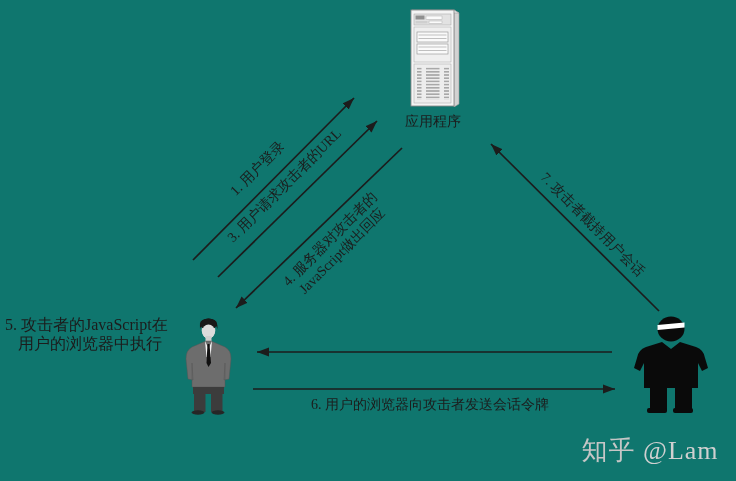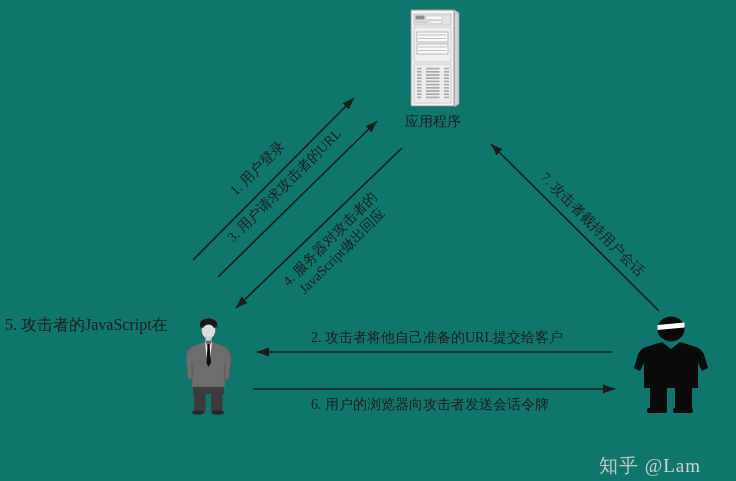--- a/index.html
+++ b/index.html
@@ -16,22 +16,22 @@
   .rot-pos45{transform:translate(-50%,-50%) rotate(45deg);}
   .multiline{text-align:center;line-height:17px;}
   .note{
     position:absolute;left:5px;top:315px;font-size:16px;line-height:19px;
     white-space:nowrap;
   }
   .note .cont{padding-left:13px;display:block;}
   .server-label{position:absolute;left:433px;top:122px;transform:translate(-50%,-50%);
     font-size:14px;white-space:nowrap;}
   .watermark{
-    position:absolute;left:650px;top:466px;transform:translate(-50%,-50%);
-    font-size:19px;white-space:nowrap;color:#c6c6c6;letter-spacing:1px;
+    position:absolute;left:650px;top:450px;transform:translate(-50%,-50%);
+    font-size:26px;white-space:nowrap;color:#c6c6c6;letter-spacing:1px;
   }
   .watermark .handle{color:#d0d0d0;}
   svg{display:block;}
 </style>
 </head>
 <body>
 
 <div class="canvas">
 
   <svg class="layer" width="736" height="481" viewBox="0 0 736 481">
@@ -116,26 +116,26 @@
 
   <div class="label rot-neg45" style="left:285px;top:186px;">3. 用户请求攻击者的URL</div>
 
   <div class="label rot-neg45 multiline" style="left:336px;top:245px;">
     <div>4. 服务器对攻击者的</div>
     <div>JavaScript做出回应</div>
   </div>
 
   <div class="label rot-pos45" style="left:592px;top:225px;">7. 攻击者截持用户会话</div>
 
-  <div class="label" style="left:437px;top:338px;">2. 攻击者将他自己准备的URL提交给客户</div>
 
   <div class="label" style="left:430px;top:377px;margin-top:28px;">6. 用户的浏览器向攻击者发送会话令牌</div>
 
   <div class="note">
     <span>5. 攻击者的JavaScript在</span>
+    <span class="cont">用户的浏览器中执行</span>
   </div>
 
   <div class="watermark">
     <span>知乎</span>
     <span class="handle">@Lam</span>
   </div>
 
 </div>
 
 </body></html>

